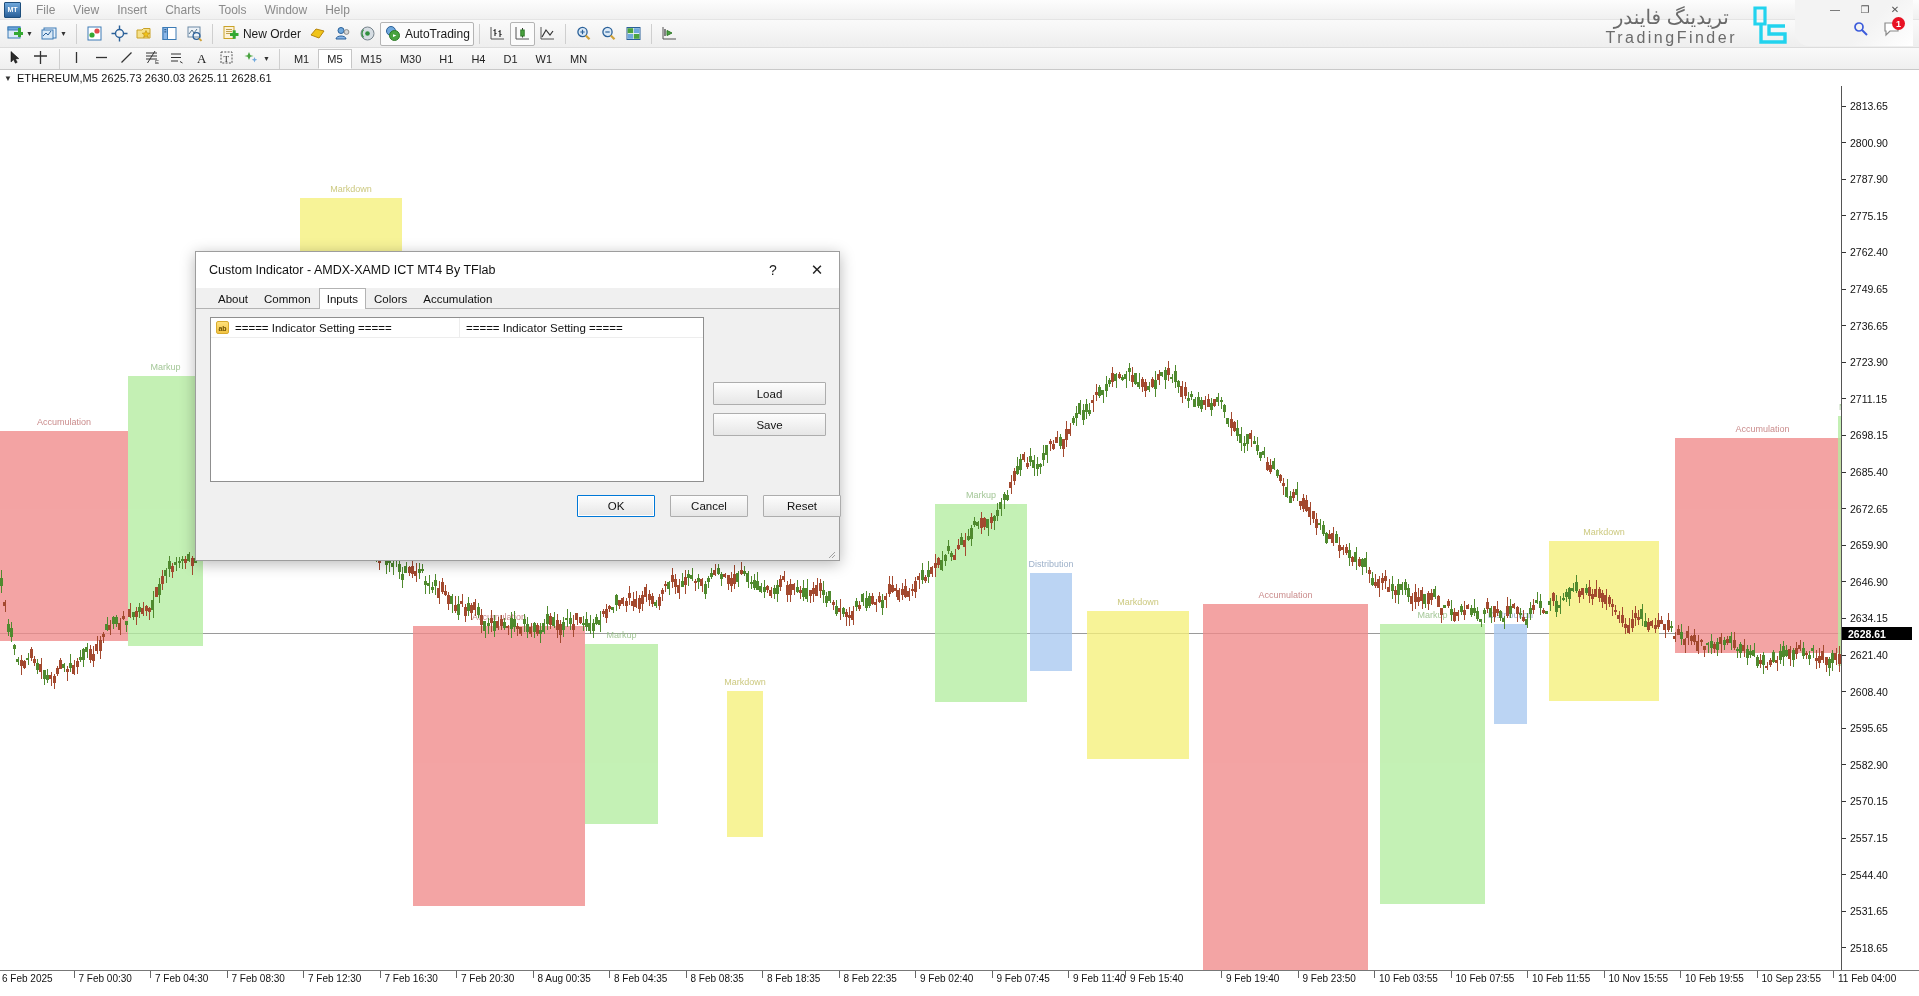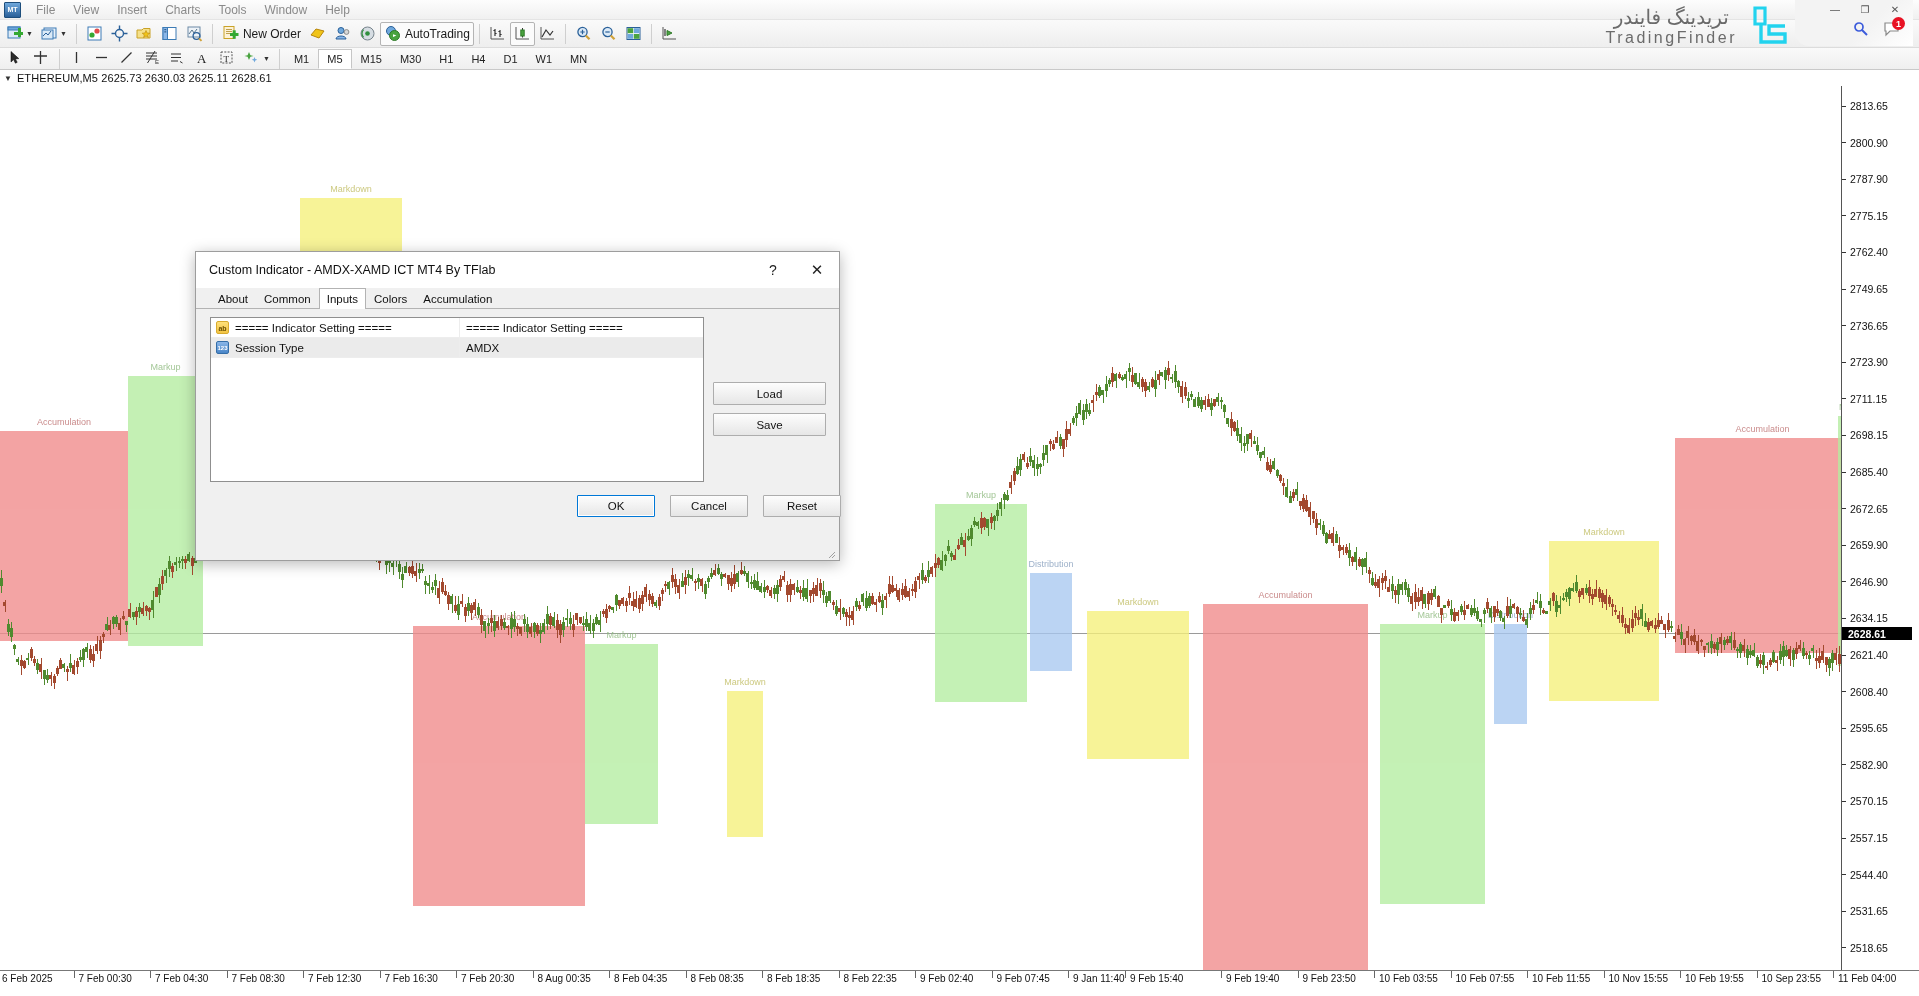--- a/index.html
+++ b/index.html
@@ -1831,21 +1831,21 @@
         <div class="time-tick" style="left: 308px;"><span class="vline"></span><span>7 Feb 12:30</span></div>
         <div class="time-tick" style="left: 384.5px;"><span class="vline"></span><span>7 Feb 16:30</span></div>
         <div class="time-tick" style="left: 461px;"><span class="vline"></span><span>7 Feb 20:30</span></div>
         <div class="time-tick" style="left: 537.5px;"><span class="vline"></span><span>8 Aug 00:35</span></div>
         <div class="time-tick" style="left: 614px;"><span class="vline"></span><span>8 Feb 04:35</span></div>
         <div class="time-tick" style="left: 690.5px;"><span class="vline"></span><span>8 Feb 08:35</span></div>
         <div class="time-tick" style="left: 767px;"><span class="vline"></span><span>8 Feb 18:35</span></div>
         <div class="time-tick" style="left: 843.5px;"><span class="vline"></span><span>8 Feb 22:35</span></div>
         <div class="time-tick" style="left: 920px;"><span class="vline"></span><span>9 Feb 02:40</span></div>
         <div class="time-tick" style="left: 996.5px;"><span class="vline"></span><span>9 Feb 07:45</span></div>
-        <div class="time-tick" style="left: 1073px;"><span class="vline"></span><span>9 Jan 11:40</span></div>
+        <div class="time-tick" style="left: 1073px;"><span class="vline"></span><span>9 Feb 11:40</span></div>
         <div class="time-tick" style="left: 1110px; margin-left: 20px;"><span class="vline"></span><span>9 Feb 15:40</span></div>
         <div class="time-tick" style="left: 1226px;"><span class="vline"></span><span>9 Feb 19:40</span></div>
         <div class="time-tick" style="left: 1302.5px;"><span class="vline"></span><span>9 Feb 23:50</span></div>
         <div class="time-tick" style="left: 1379px;"><span class="vline"></span><span>10 Feb 03:55</span></div>
         <div class="time-tick" style="left: 1455.5px;"><span class="vline"></span><span>10 Feb 07:55</span></div>
         <div class="time-tick" style="left: 1532px;"><span class="vline"></span><span>10 Feb 11:55</span></div>
         <div class="time-tick" style="left: 1608.5px;"><span class="vline"></span><span>10 Nov 15:55</span></div>
         <div class="time-tick" style="left: 1685px;"><span class="vline"></span><span>10 Feb 19:55</span></div>
         <div class="time-tick" style="left: 1761.5px;"><span class="vline"></span><span>10 Sep 23:55</span></div>
         <div class="time-tick" style="left: 1838px;"><span class="vline"></span><span>11 Feb 04:00</span></div>
@@ -1871,27 +1871,20 @@
 
       <div class="grid">
         <div id="grid-rows">
             <div class="grow">
               <div class="gc1">
                 <span class="var-ic str">ab</span>
                 <span class="var-name">===== Indicator Setting =====</span>
               </div>
               <div class="gc2">===== Indicator Setting =====</div>
             </div>
-            <div class="grow sel">
-              <div class="gc1">
-                <span class="var-ic num" style="font-size: 6px;">123</span>
-                <span class="var-name">Session Type</span>
-              </div>
-              <div class="gc2">AMDX</div>
-            </div>
           </div>
       </div>
 
       <div class="side-btns">
         <div class="btn">Load</div>
         <div class="btn">Save</div>
       </div>
 
       <div class="bottom-btns">
         <div class="btn focus">OK</div>

